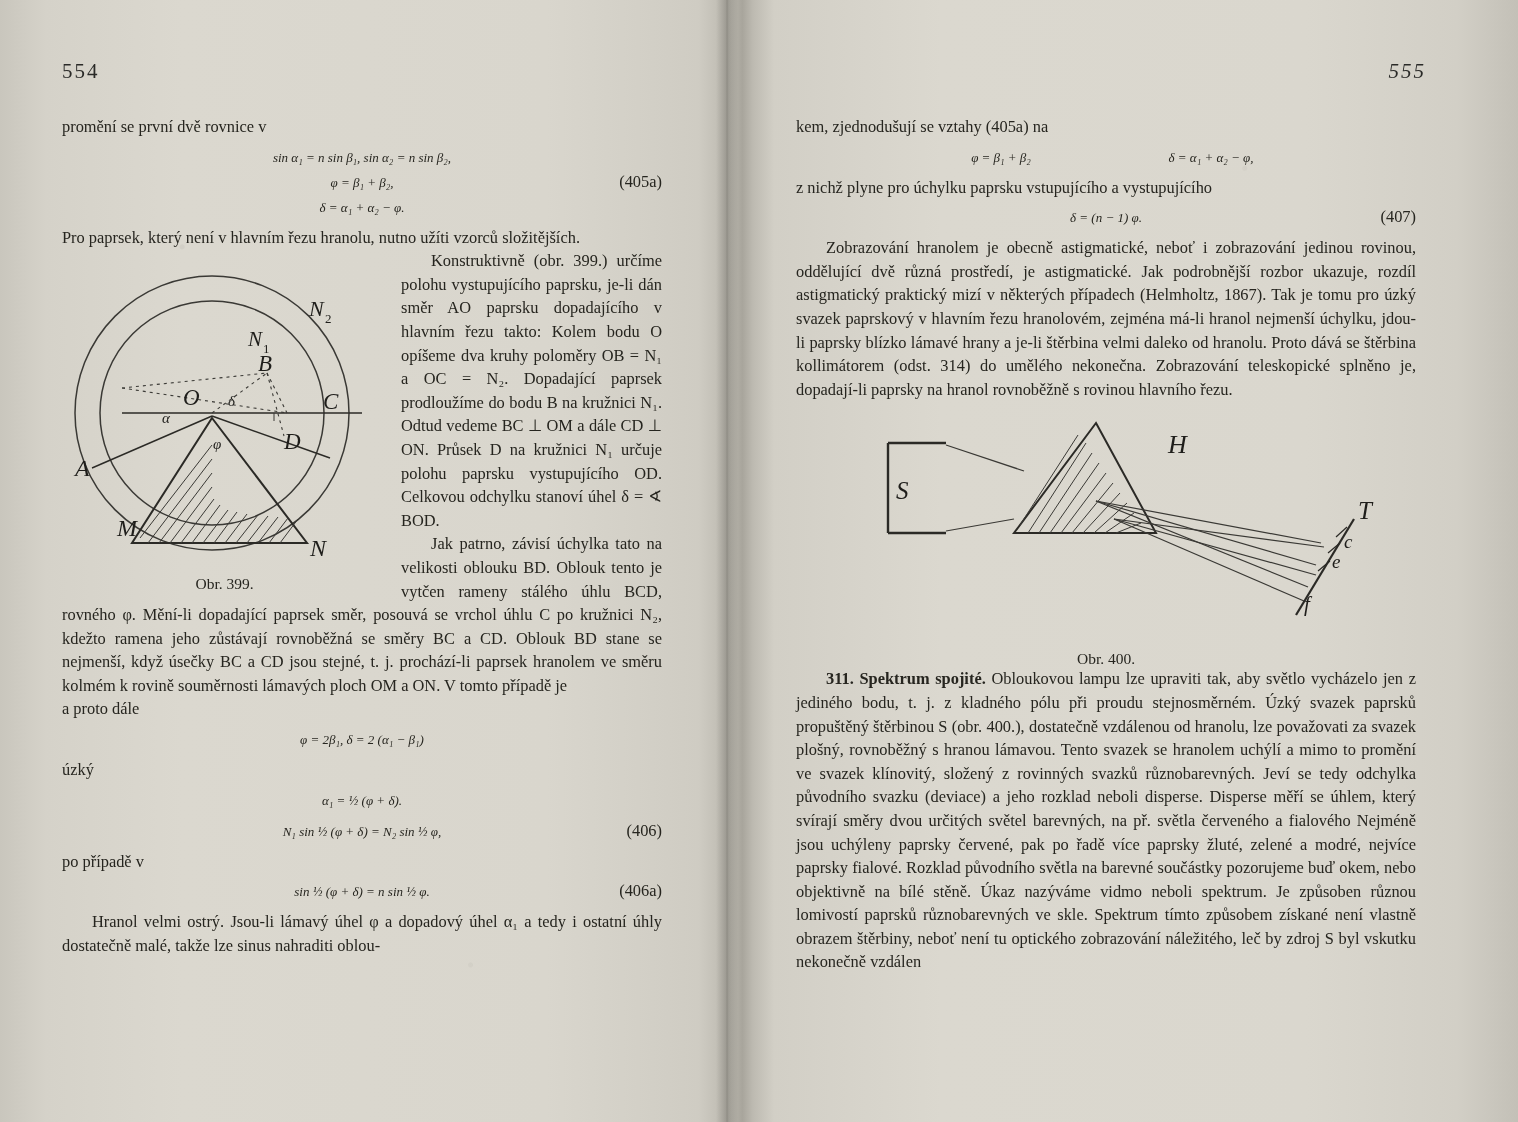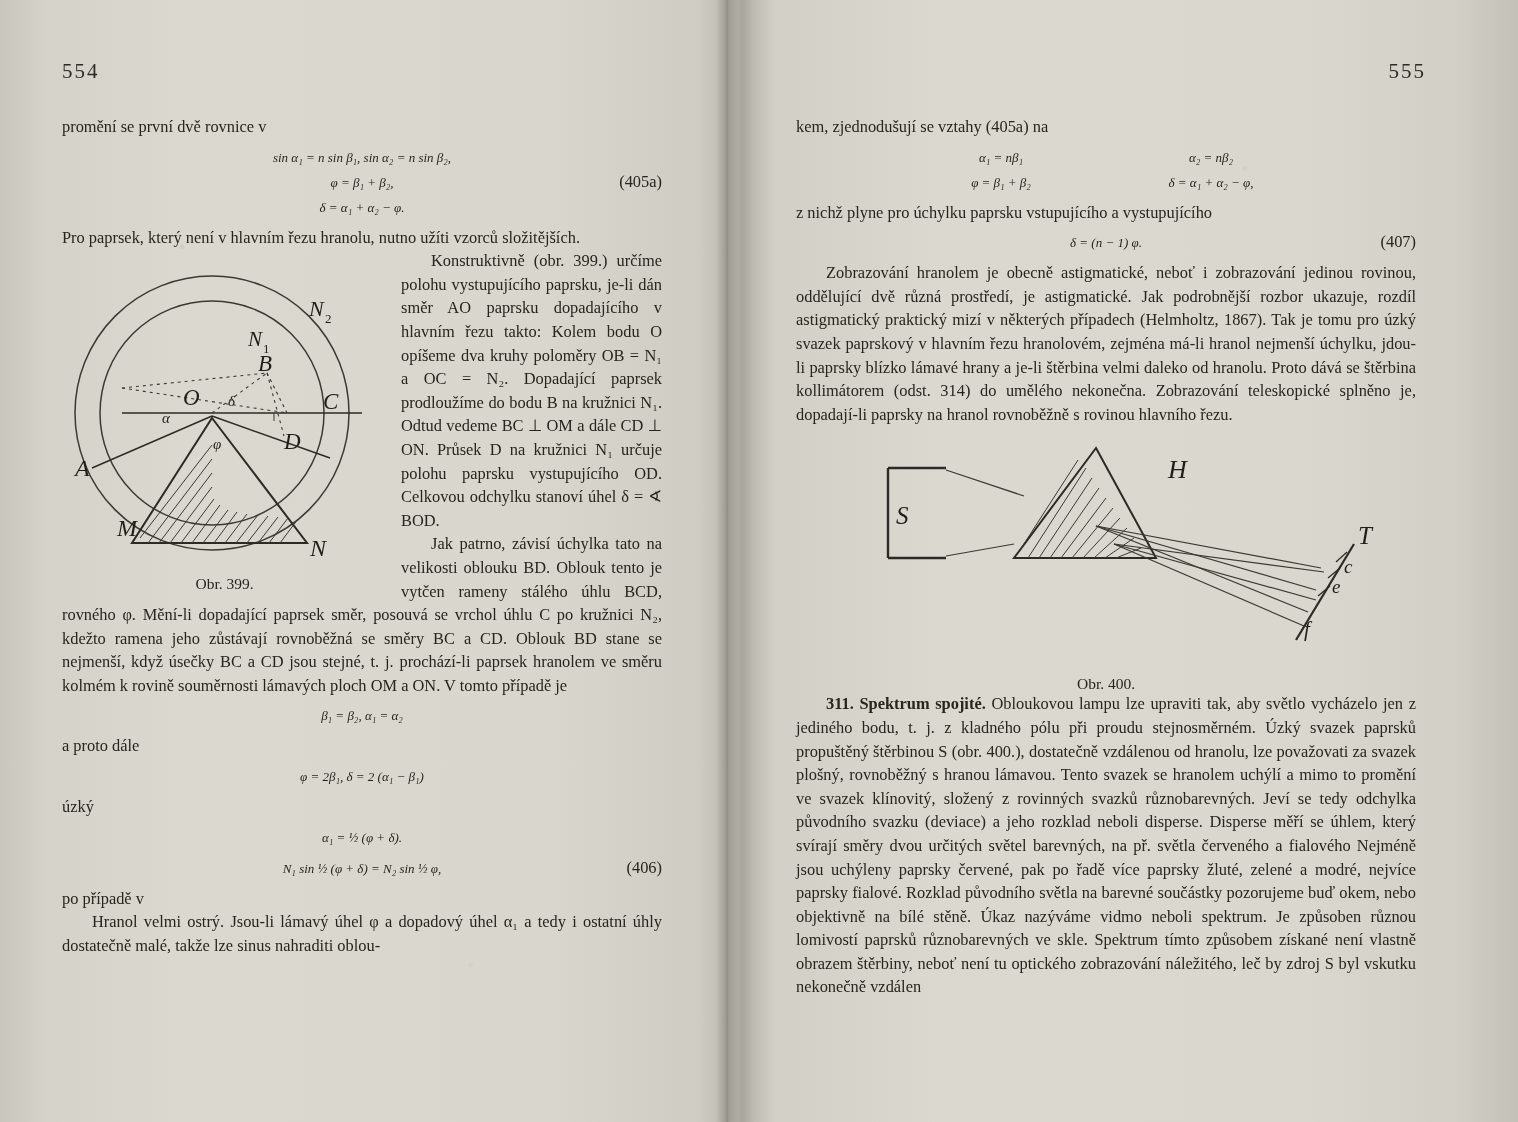--- a/index.html
+++ b/index.html
@@ -64,21 +64,21 @@
 
   .folio {
     position: absolute;
     top: 42px;
     font-size: 21px;
     letter-spacing: 2px;
     color: #2a2a28;
     font-family: "Liberation Serif", serif;
   }
   .folio-left { left: 62px; }
-  .folio-right { right: 92px; }
+  .folio-right { right: 92px; font-style: italic; }
 
   .col {
     position: absolute;
     top: 98px;
     font-size: 16.4px;
     line-height: 23.6px;
     color: #26251f;
     text-align: justify;
     text-justify: inter-word;
   }
@@ -206,23 +206,20 @@
             <text x="55" y="283" font-family="Liberation Serif, serif" font-style="italic" font-size="24" fill="#1f1e1b">M</text>
             <text x="248" y="303" font-family="Liberation Serif, serif" font-style="italic" font-size="24" fill="#1f1e1b">N</text>
           </svg>
           <div class="fig399cap">Obr. 399.</div>
         </div>
 
         <p class="ind">Konstruktivně (obr. 399.) určíme polohu vystupujícího paprsku, je-li dán směr AO paprsku dopadajícího v hlavním řezu takto: Kolem bodu O opíšeme dva kruhy poloměry OB = N₁ a OC = N₂. Dopadající paprsek prodloužíme do bodu B na kružnici N₁. Odtud vedeme BC ⊥ OM a dále CD ⊥ ON. Průsek D na kružnici N₁ určuje polohu paprsku vystupujícího OD. Celkovou odchylku stanoví úhel δ = ∢ BOD.</p>
         <p class="ind">Jak patrno, závisí úchylka tato na velikosti oblouku BD. Oblouk tento je vytčen rameny stálého úhlu BCD, rovného φ. Mění-li dopadající paprsek směr, posouvá se vrchol úhlu C po kružnici N₂, kdežto ramena jeho zůstávají rovnoběžná se směry BC a CD. Oblouk BD stane se nejmenší, když úsečky BC a CD jsou stejné, t. j. prochází-li paprsek hranolem ve směru kolmém k rovině souměrnosti lámavých ploch OM a ON. V tomto případě je</p>
       </div>
 
-      <div class="eqblock">
-        <span class="eqline">β₁ = β₂,      α₁ = α₂</span>
-      </div>
 
       <p>a proto dále</p>
 
       <div class="eqblock">
         <span class="eqline">φ = 2β₁,       δ = 2 (α₁ − β₁)</span>
       </div>
 
       <p>úzký</p>
 
       <div class="eqblock">
@@ -230,38 +227,39 @@
       </div>
 
 
       <div class="eqblock">
         <span class="eqline">N₁ sin ½ (φ + δ) = N₂ sin ½ φ,</span>
         <span class="eqnum" style="top:0;">(406)</span>
       </div>
 
       <p>po případě v</p>
 
+      <div class="eqblock">
+        <span class="eqline">sin ½ (φ + δ) = n sin ½ φ.</span>
+        <span class="eqnum" style="top:0;">(406a)</span>
+      </div>
 
       <p class="ind">Hranol velmi ostrý. Jsou-li lámavý úhel φ a dopadový úhel α₁ a tedy i ostatní úhly dostatečně malé, takže lze sinus nahraditi oblou-</p>
     </div>
   </div>
 
   <div class="gutter"></div>
 
   <div class="page page-right">
     <div class="folio folio-right">555</div>
 
     <div class="col col-right">
 
       <p>kem, zjednodušují se vztahy (405a) na</p>
 
       <div class="eqblock">
-        <span class="eqline">
-          <span style="display:inline-block;width:210px;text-align:center;">α₁ = nβ₁</span><span style="display:inline-block;width:210px;text-align:center;">α₂ = nβ₂</span>
-        </span>
         <span class="eqline">
           <span style="display:inline-block;width:210px;text-align:center;">φ = β₁ + β₂</span><span style="display:inline-block;width:210px;text-align:center;">δ = α₁ + α₂ − φ,</span>
         </span>
       </div>
 
       <p>z nichž plyne pro úchylku paprsku vstupujícího a vystupujícího</p>
 
       <div class="eqblock">
         <span class="eqline">δ = (n − 1) φ.</span>
         <span class="eqnum" style="top:0;">(407)</span>

